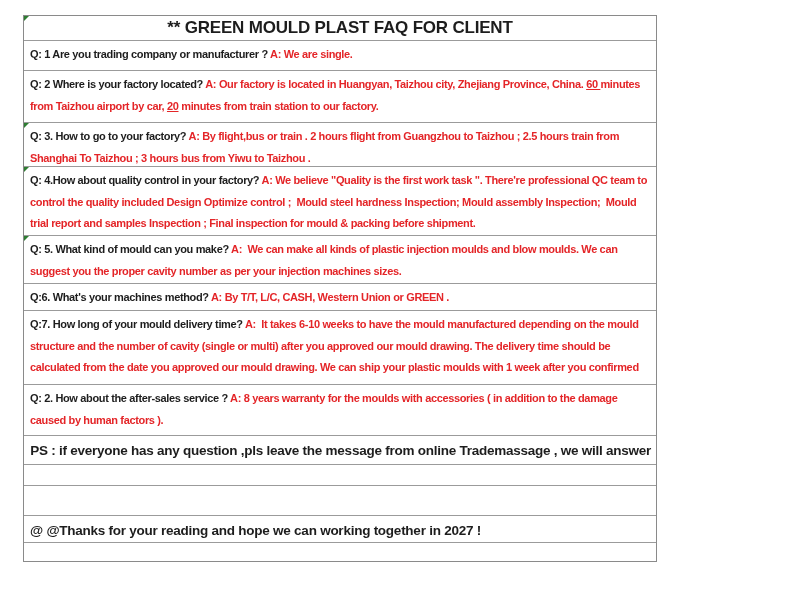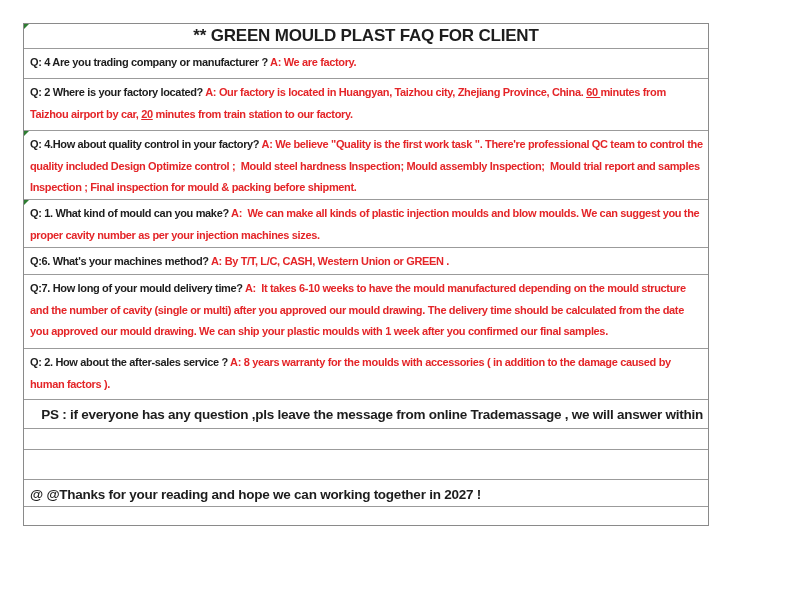--- a/index.html
+++ b/index.html
@@ -2,21 +2,21 @@
 <html><head>
 <meta charset="utf-8">
 <style>
   html,body{margin:0;padding:0;}
   body{
     width:800px;height:600px;background:#ffffff;position:relative;
     font-family:"Liberation Sans","DejaVu Sans",sans-serif;
     -webkit-font-smoothing:antialiased;
   }
   .faq-table{
-    position:absolute;left:23px;top:23px;width:686px;
+    position:absolute;left:23px;top:15px;width:634px;
     border:1px solid #8a8a8a;box-sizing:border-box;background:#ffffff;
   }
   .row{
     position:relative;box-sizing:border-box;overflow:hidden;
     border-bottom:1px solid #9b9b9b;
     padding:3px 5px 0 6px;
     font-size:11px;font-weight:bold;letter-spacing:-0.35px;
     line-height:21.5px;color:#1d1d1d;
   }
   .row:last-child{border-bottom:none;}
@@ -37,24 +37,25 @@
 </style>
 </head>
 <body>
 
 <div class="faq-table">
   <div class="row title-row">
     <span class="marker"></span>
     <span class="seg">** GREEN MOULD PLAST FAQ FOR CLIENT</span>
   </div>
   <div>
-      <div class="row" style="height: 30px;"><span class="seg">Q: 4 Are you trading company or manufacturer ? </span><span class="seg red">A: We are factory.</span></div>
+      <div class="row" style="height: 30px;"><span class="seg">Q: 1 Are you trading company or manufacturer ? </span><span class="seg red">A: We are single.</span></div>
       <div class="row" style="height: 52px;"><span class="seg">Q: 2 Where is your factory located? </span><span class="seg red">A: Our factory is located in Huangyan, Taizhou city, Zhejiang Province, China. </span><span class="seg red u">60 </span><span class="seg red">minutes from Taizhou airport by car, </span><span class="seg red u">20</span><span class="seg red"> minutes from train station to our factory.</span></div>
+      <div class="row" style="height: 44px;"><span class="marker"></span><span class="seg">Q: 3. How to go to your factory? </span><span class="seg red">A: By flight,bus or train . 2 hours flight from Guangzhou to Taizhou ; 2.5 hours train from Shanghai To Taizhou ; 3 hours bus from Yiwu to Taizhou .</span></div>
       <div class="row" style="height: 69px;"><span class="marker"></span><span class="seg">Q: 4.How about quality control in your factory? </span><span class="seg red">A: We believe "Quality is the first work task ". There're professional QC team to control the quality included Design Optimize control ;  Mould steel hardness Inspection; Mould assembly Inspection;  Mould trial report and samples Inspection ; Final inspection for mould &amp; packing before shipment.</span></div>
-      <div class="row" style="height: 48px;"><span class="marker"></span><span class="seg">Q: 1. What kind of mould can you make? </span><span class="seg red">A:  We can make all kinds of plastic injection moulds and blow moulds. We can suggest you the proper cavity number as per your injection machines sizes.</span></div>
+      <div class="row" style="height: 48px;"><span class="marker"></span><span class="seg">Q: 5. What kind of mould can you make? </span><span class="seg red">A:  We can make all kinds of plastic injection moulds and blow moulds. We can suggest you the proper cavity number as per your injection machines sizes.</span></div>
       <div class="row" style="height: 27px;"><span class="seg">Q:6. What's your machines method? </span><span class="seg red">A: By T/T, L/C, CASH, Western Union or GREEN .</span></div>
       <div class="row" style="height: 74px;"><span class="seg">Q:7. How long of your mould delivery time? </span><span class="seg red">A:  It takes 6-10 weeks to have the mould manufactured depending on the mould structure and the number of cavity (single or multi) after you approved our mould drawing. The delivery time should be calculated from the date you approved our mould drawing. We can ship your plastic moulds with 1 week after you confirmed our final samples.</span></div>
       <div class="row" style="height: 51px;"><span class="seg">Q: 2. How about the after-sales service ? </span><span class="seg red">A: 8 years warranty for the moulds with accessories ( in addition to the damage caused by human factors ).</span></div>
       <div class="row large" style="height: 29px; text-align: right;"><span class="seg">PS : if everyone has any question ,pls leave the message from online Trademassage , we will answer within  24 hours !</span></div>
       <div class="row" style="height: 21px;"></div>
       <div class="row" style="height: 30px;"></div>
       <div class="row large" style="height: 27px;"><span class="seg">@ @Thanks for your reading and hope we can working together in 2027 !</span></div>
       <div class="row" style="height: 18px;"></div>
     </div>
 </div>

